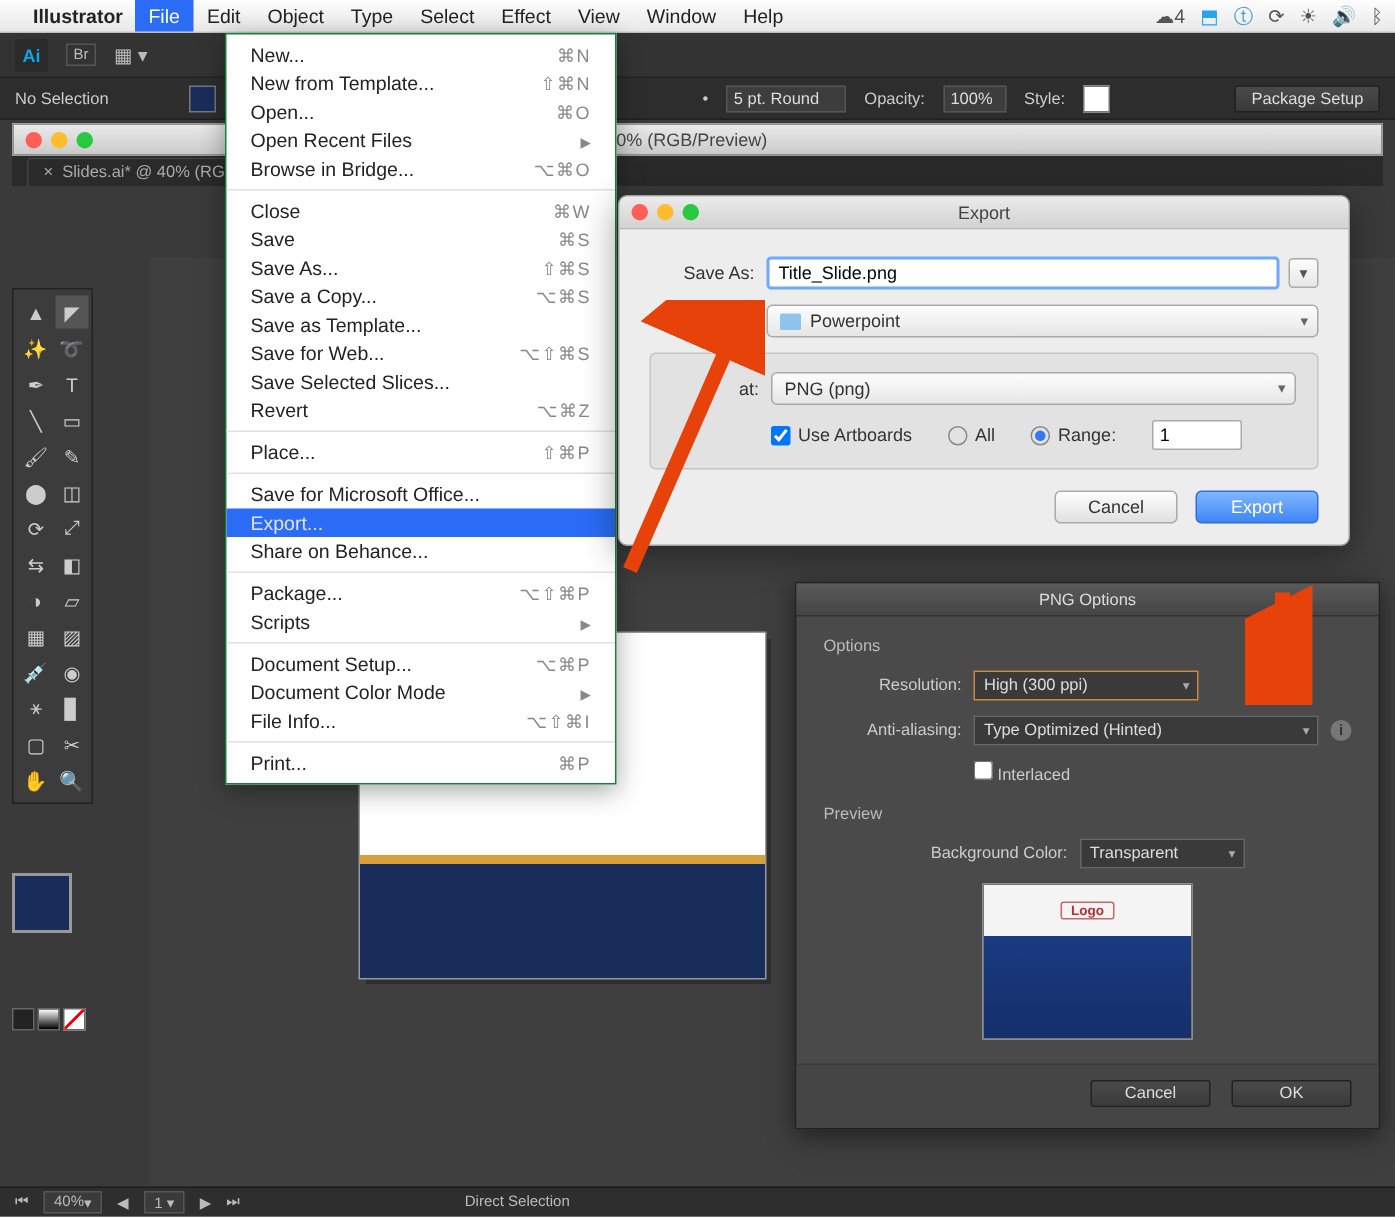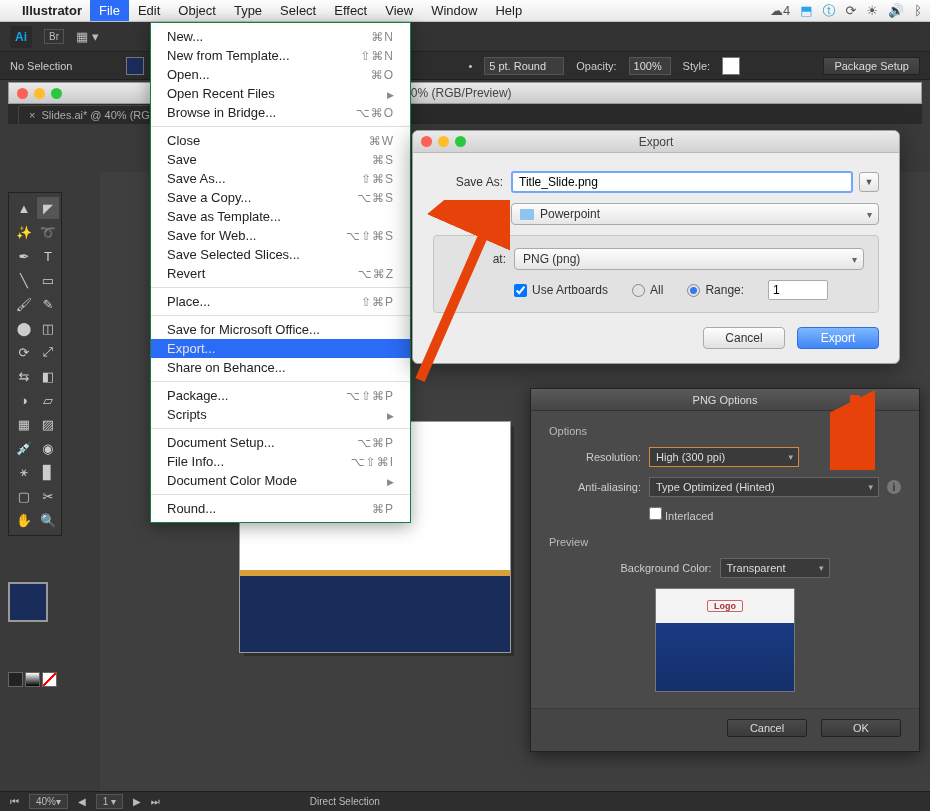--- a/index.html
+++ b/index.html
@@ -308,30 +308,30 @@
     <div class="item">
       <span>Scripts</span>
       <span class="sub"></span>
     </div>
     <div class="sep"></div>
     <div class="item">
       <span>Document Setup...</span>
       <span class="sc">⌥⌘P</span>
     </div>
     <div class="item">
+      <span>Document Color Mode</span>
+      <span class="sub"></span>
+    </div>
+    <div class="item">
       <span>File Info...</span>
       <span class="sc">⌥⇧⌘I</span>
     </div>
-    <div class="item">
-      <span>Document Color Mode</span>
-      <span class="sub"></span>
-    </div>
-    <div class="sep"></div>
-    <div class="item">
-      <span>Round...</span>
+    <div class="sep"></div>
+    <div class="item">
+      <span>Print...</span>
       <span class="sc">⌘P</span>
     </div>
   </div>
 
 <div class="export-dialog">
   <div class="titlebar">
     <div class="traffic">
         <i class="t-r"></i>
         <i class="t-y"></i>
         <i class="t-g"></i>

